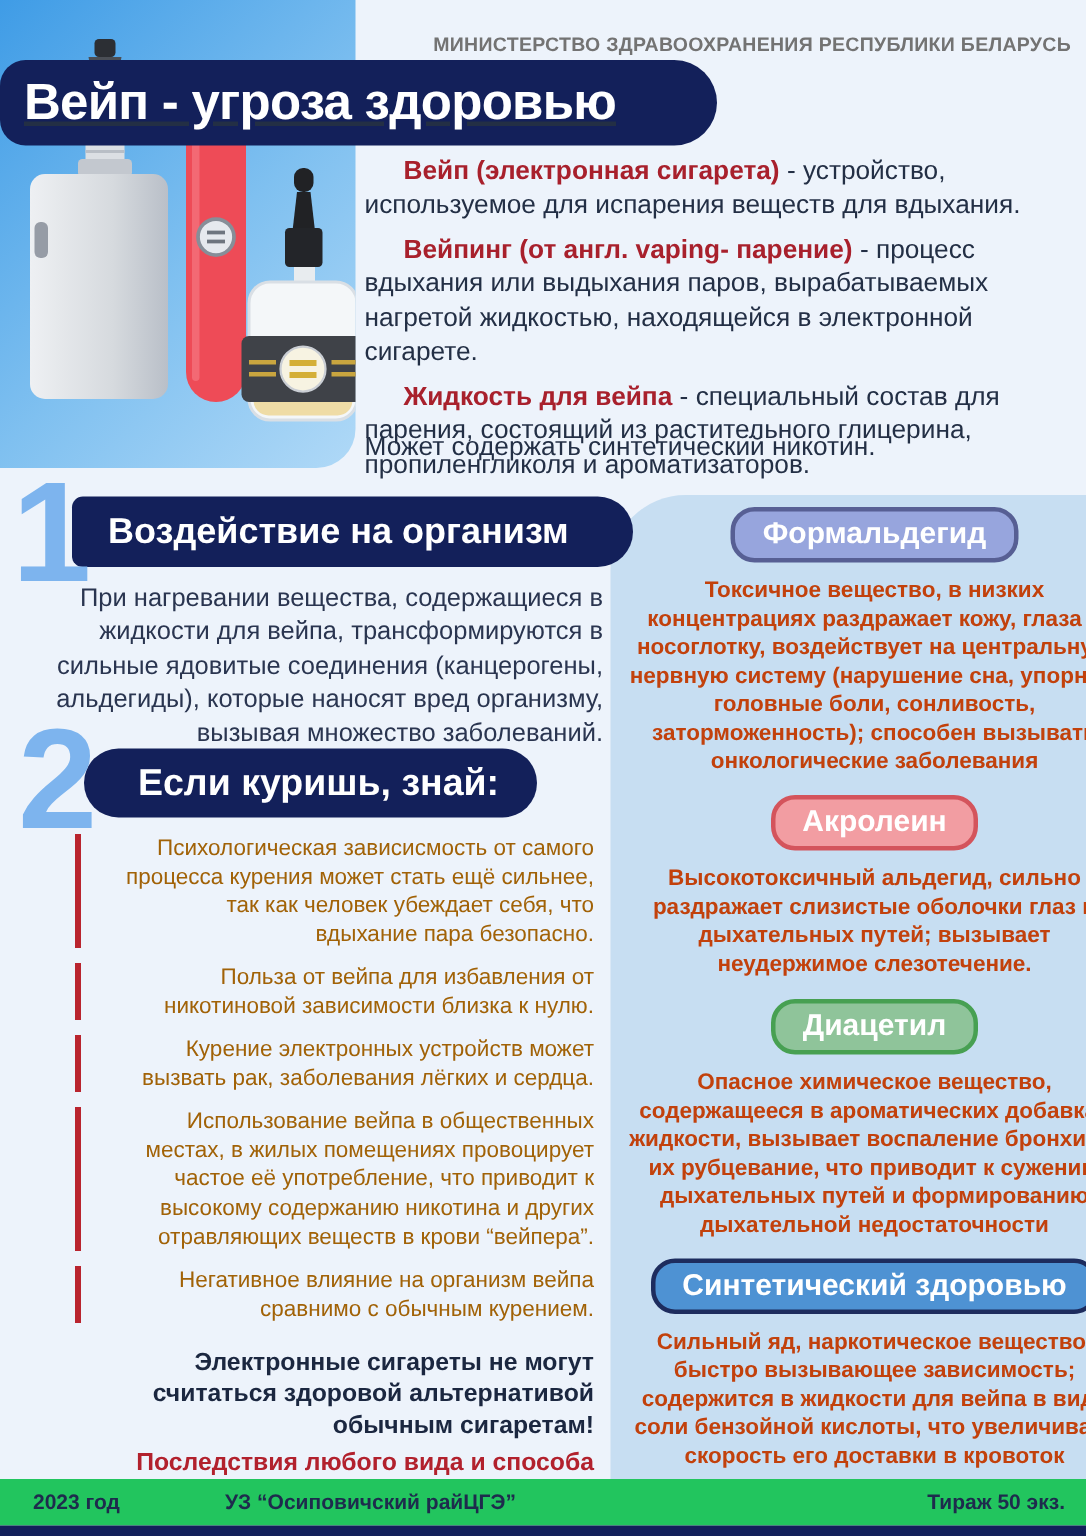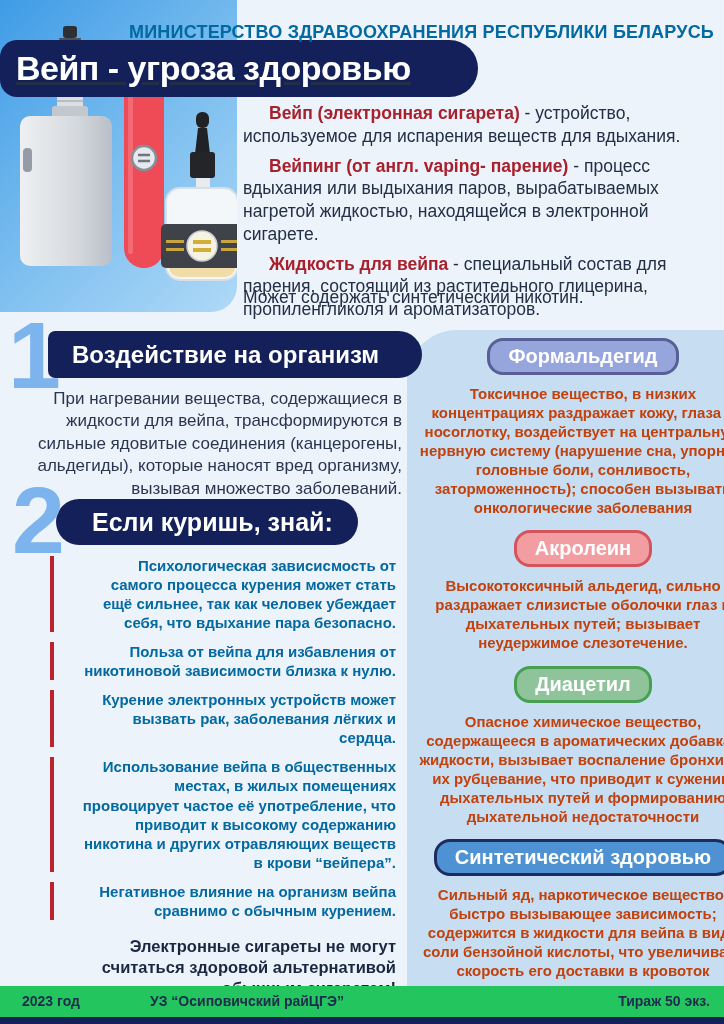--- a/index.html
+++ b/index.html
@@ -11,21 +11,21 @@
   
   .art-block{
     position:absolute;left:0;top:0;width:237px;height:312px;
     background:linear-gradient(135deg,#3f9ce6 0%,#7fc0f0 55%,#b0d9f7 100%);
     border-bottom-right-radius:26px;z-index:1;
   }
   .art-block svg{position:absolute;left:0;top:0;}
   
   .ministry{
     position:absolute;top:22px;right:10px;z-index:4;
-    font-size:18px;font-weight:600;letter-spacing:.2px;color:#0369a1;
+    font-size:13px;font-weight:600;letter-spacing:.2px;color:#737373;
   }
   
   .title-banner{
     position:absolute;left:0;top:40px;width:478px;height:57px;z-index:3;
     background:#13205a;border-radius:18px 30px 30px 18px;
     display:flex;align-items:center;padding-left:16px;box-sizing:border-box;text-decoration:underline;
   }
   .title-banner .t{font-size:34px;font-weight:800;color:#ffffff;letter-spacing:-.5px;white-space:nowrap;}
   
   .intro{position:absolute;left:243px;top:102px;width:474px;z-index:2;}
@@ -43,21 +43,21 @@
   #sec1-banner{left:32px;top:331px;width:374px;height:47px;border-radius:8px 26px 26px 8px;padding-left:24px;font-size:24px;margin-left:16px;}
   #sec2-banner{left:56px;top:499px;width:302px;height:46px;border-radius:26px;padding-left:36px;font-size:25px;}
   .sec1-body{
     position:absolute;left:10px;top:388px;width:392px;z-index:2;
     text-align:right;font-size:17px;line-height:1.32;font-weight:500;color:#2a3550;
   }
   
   .left-col{position:absolute;left:50px;top:556px;width:346px;z-index:2;}
   .bullet{
     border-left:4px solid #b9242e;padding-left:28px;margin-bottom:10px;
-    text-align:right;font-size:15px;line-height:1.27;font-weight:700;color:#0369a1;
+    text-align:right;font-size:15px;line-height:1.27;font-weight:400;color:#a16207;
   }
   .conclusion-dark{margin:16px 0 4px;text-align:right;font-size:16.5px;line-height:1.28;font-weight:800;color:#1b2740;}
   .conclusion-red{margin:0;text-align:right;font-size:16.5px;line-height:1.28;font-weight:800;color:#b2212d;}
   
   .right-card{
     position:absolute;left:407px;top:330px;width:352px;height:660px;z-index:1;
     background:#c7def2;border-top-left-radius:50px;
     box-sizing:border-box;padding:8px 12px 0;text-align:center;
   }
   .badge{

